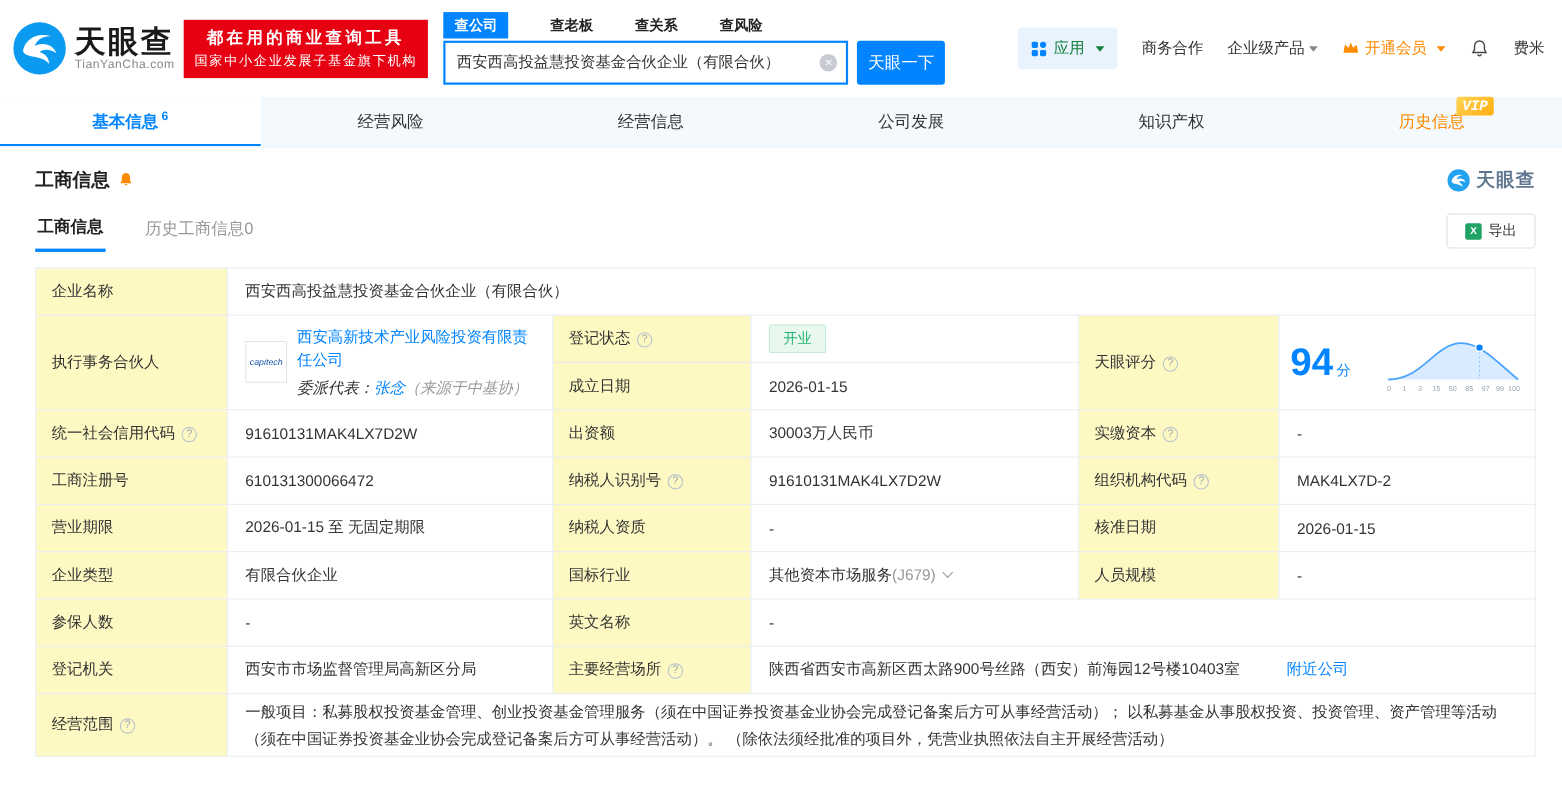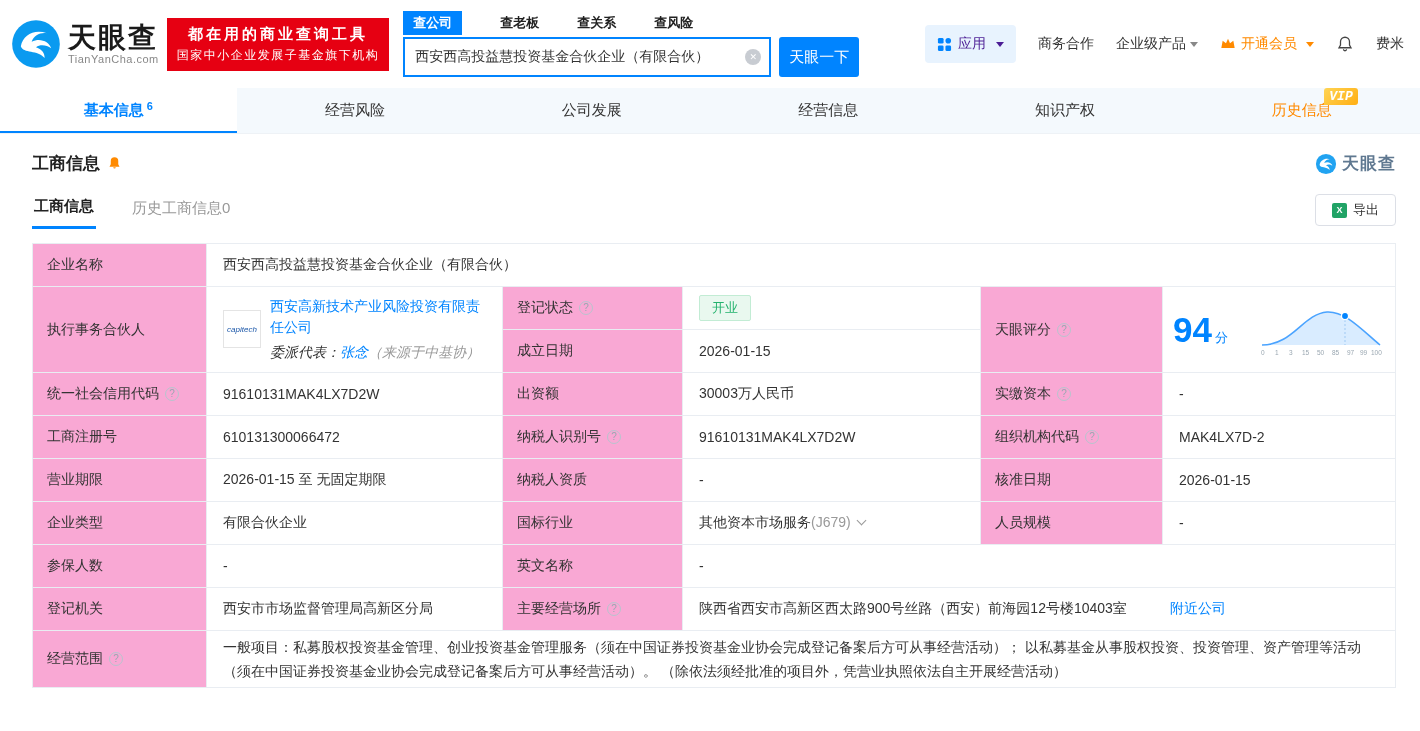--- a/index.html
+++ b/index.html
@@ -21,21 +21,21 @@
   .search-tabs { display:flex; align-items:center; gap:38px; height:24px; }
   .stab { font-size:13px; color:#222; font-weight:bold; cursor:pointer; }
   .stab.active { background:#0084ff; color:#fff; padding:3px 10px; }
   .search-row { display:flex; margin-top:2px; }
   .sinput-wrap { flex:1; height:40px; border:2px solid #0084ff; display:flex; align-items:center; padding:0 8px 0 10px; background:#fff; }
   .sinput { flex:1; border:none; outline:none; font-size:14px; color:#333; font-family:inherit; }
   .clear-icon { width:16px; height:16px; border-radius:50%; background:#c8ccd2; color:#fff; font-size:9px; line-height:16px; text-align:center; cursor:pointer; flex:0 0 auto; }
   .sbtn { width:80px; height:40px; margin-left:8px; background:#0084ff; color:#fff; font-size:15px; border:none; border-radius:3px; display:flex; align-items:center; justify-content:center; cursor:pointer; font-family:inherit; }
 
   .top-right { margin-left:auto; display:flex; align-items:center; gap:22px; font-size:14px; color:#333; white-space:nowrap; }
-  .app-pill { background:#e8f3fe; color:#4c1d95; border-radius:4px; height:38px; padding:0 12px; display:flex; align-items:center; gap:6px; cursor:pointer; }
+  .app-pill { background:#e8f3fe; color:#15803d; border-radius:4px; height:38px; padding:0 12px; display:flex; align-items:center; gap:6px; cursor:pointer; }
   .caret-down { display:inline-block; width:0; height:0; border-left:4px solid transparent; border-right:4px solid transparent; border-top:5px solid currentColor; margin-left:4px; }
   .hr-item { display:flex; align-items:center; cursor:pointer; }
   .hr-item .caret-down { color:#888; }
   .vip-link { color:#ff8a00; display:flex; align-items:center; gap:5px; cursor:pointer; }
   .vip-link .caret-down { color:#ff8a00; }
   .bell-btn { cursor:pointer; display:flex; align-items:center; }
 
   
   .tabs { display:flex; height:46px; background:#f4f9fd; border-bottom:1px solid #eef2f6; }
   .tab { flex:1; display:flex; align-items:center; justify-content:center; font-size:15px; color:#333; cursor:pointer; position:relative; }
@@ -54,21 +54,21 @@
 
   .subtabs-row { display:flex; align-items:center; margin:16px 24px 0 32px; }
   .subtab { margin-right:34px; font-size:15px; color:#999; cursor:pointer; padding:6px 2px 10px; }
   .subtab.active { color:#222; font-weight:bold; border-bottom:3px solid #0084ff; }
   .export-btn { margin-left:auto; border:1px solid #dcdfe6; border-radius:4px; height:32px; padding:0 16px; display:flex; align-items:center; gap:6px; font-size:13px; color:#333; background:#fff; cursor:pointer; font-family:inherit; }
   .xls-icon { width:15px; height:15px; background:#21a366; border-radius:2px; color:#fff; font-size:9px; font-weight:bold; line-height:15px; text-align:center; }
 
   
   .info-table { border-collapse:collapse; margin:14px 24px 0 32px; width:1364px; table-layout:fixed; font-size:14px; }
   .info-table td { border:1px solid #e9edf2; padding:4px 16px; height:43px; vertical-align:middle; background:#fff; }
-  .info-table td.lbl { background:#f9a8d4; color:#333;padding-left:14px; }
+  .info-table td.lbl { background:#fef9c3; color:#333;padding-left:14px; }
   .q { display:inline-block; width:14px; height:14px; line-height:12px; border:1px solid #b8c4ce; border-radius:50%; color:#9aa7b1; font-size:10px; text-align:center; margin-left:6px; vertical-align:1px; cursor:pointer; }
   .q::after { content:"?"; }
   a.link { color:#0084ff; text-decoration:none; cursor:pointer; }
   .status-badge { display:inline-block; background:#e9f8ef; color:#23b26d; border:1px solid #c2ecd4; padding:3px 12px; font-size:13px; border-radius:2px; }
   .gray { color:#999; }
   .chev { display:inline-block; width:7px; height:7px; border-right:1.5px solid #999; border-bottom:1.5px solid #999; transform:rotate(45deg); margin-left:7px; vertical-align:3px; cursor:pointer; }
 
   .partner { display:flex; gap:9px; padding:4px 0; }
   .plogo { flex:0 0 38px; width:38px; height:38px; border:1px solid #e4e4e4; display:flex; align-items:center; justify-content:center; font-size:8px; font-style:italic; color:#1a56a8; align-self:flex-start; margin-top:14px; background:#fff; }
   .partner-body { line-height:21px; }
@@ -161,24 +161,24 @@
 
 <nav class="tabs">
   <div class="tab active">
     <span>基本信息</span>
     <span class="count">6</span>
   </div>
   <div class="tab">
     <span>经营风险</span>
   </div>
   <div class="tab">
+    <span>经营信息</span>
+  </div>
+  <div class="tab">
     <span>公司发展</span>
-  </div>
-  <div class="tab">
-    <span>经营信息</span>
   </div>
   <div class="tab">
     <span>知识产权</span>
   </div>
   <div class="tab history">
     <span class="tab-label-wrap">
       <span>历史信息</span>
       <span class="vip-badge">VIP</span>
     </span>
   </div>

